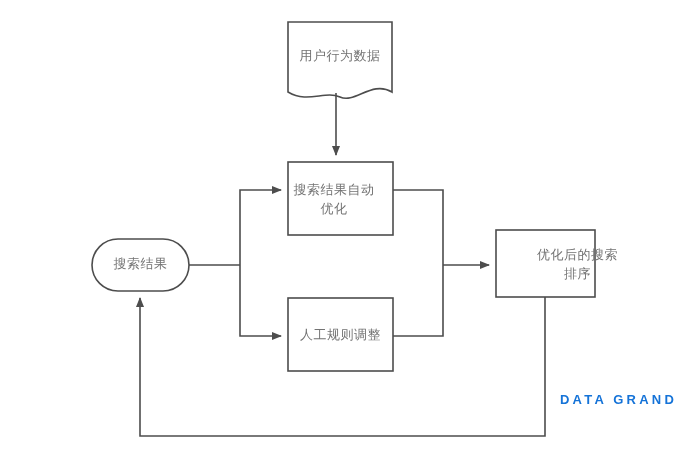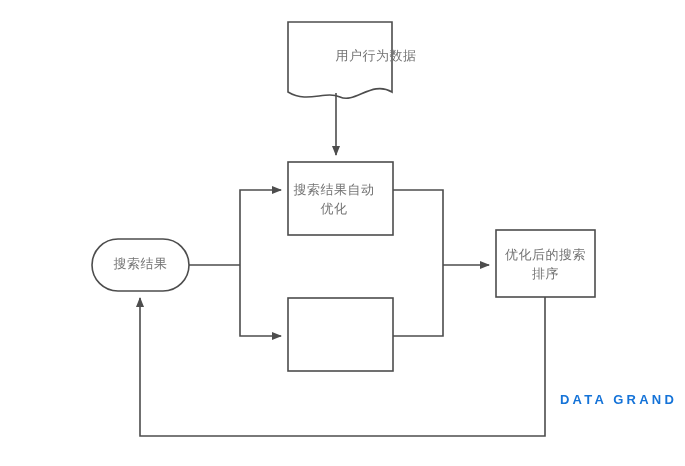--- a/index.html
+++ b/index.html
@@ -90,28 +90,29 @@
 
     <path d="M393,190 L443,190 L443,265" fill="none" stroke="#4d4d4d" stroke-width="1.6"></path>
 
     <path d="M393,336 L443,336 L443,265" fill="none" stroke="#4d4d4d" stroke-width="1.6"></path>
 
     <path d="M443,265 L489,265" fill="none" stroke="#4d4d4d" stroke-width="1.6" marker-end="url(#arrow)"></path>
 
     <path d="M545,297 L545,436 L140,436 L140,298" fill="none" stroke="#4d4d4d" stroke-width="1.6" marker-end="url(#arrow)"></path>
   </svg>
 
-  <div class="node-label" style="left:288px; top:30px; width:104px; height:50px;padding-left:36px;">用户行为数据</div>
+  <div class="node-label" style="left:288px; top:30px; width:104px; height:50px;">用户行为数据</div>
 
   <div class="node-label" style="left:92px; top:239px; width:97px; height:48px;">搜索结果</div>
 
   <div class="node-label" style="left:288px; top:162px; width:92px; height:73px;">搜索结果自动
 优化</div>
 
+  <div class="node-label" style="left:288px; top:298px; width:105px; height:73px;">人工规则调整</div>
 
-  <div class="node-label" style="left:496px; top:230px; width:99px; height:67px;">优化后的搜索
+  <div class="node-label" style="left:496px; top:230px; width:99px; height:67px;padding-left:32px;">优化后的搜索
 排序</div>
 
   <div class="logo">
     <div class="logo-en">DATA GRAND</div>
   </div>
 
 </div>
 
 </body></html>

